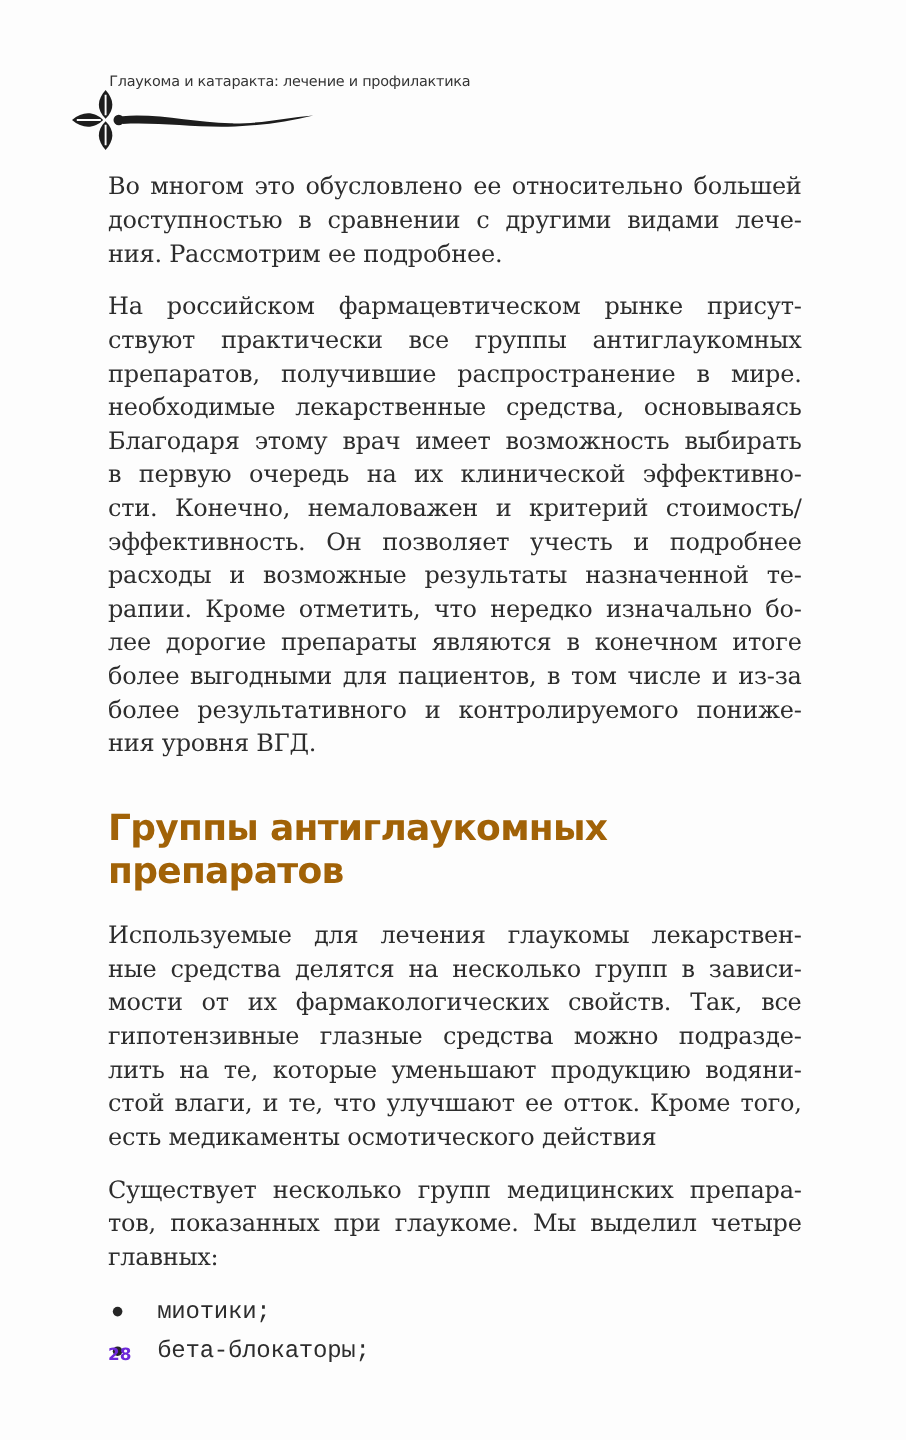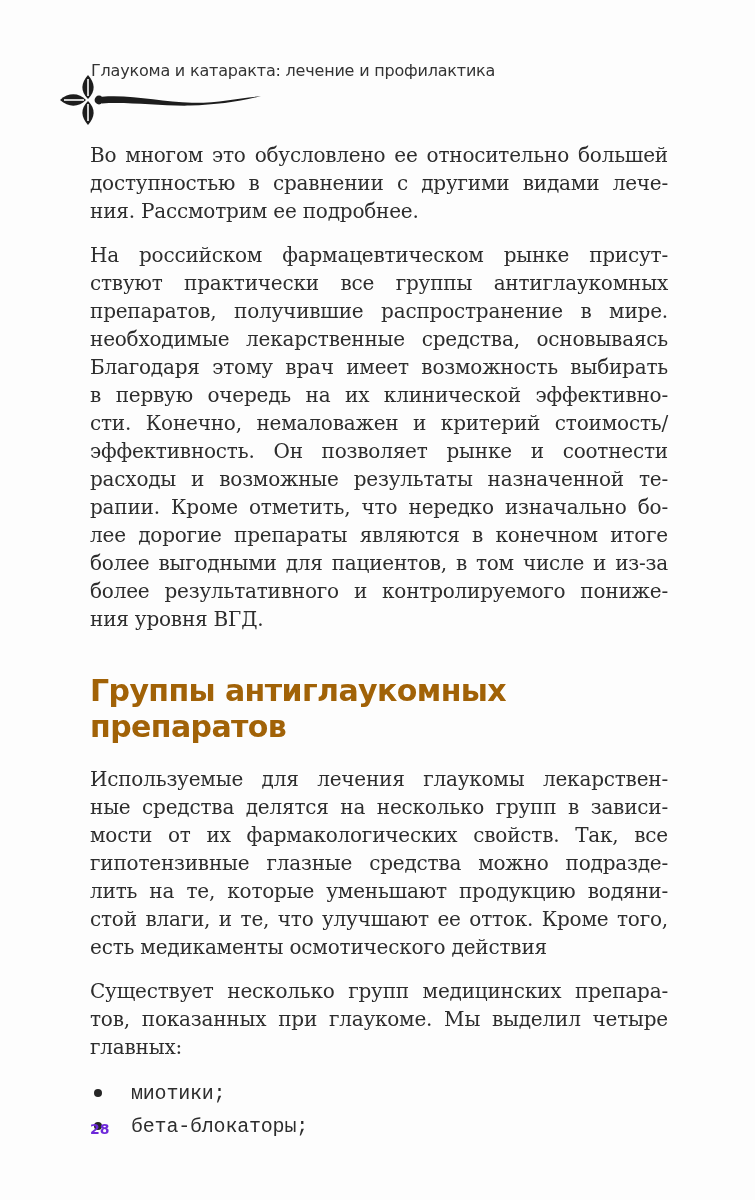--- a/index.html
+++ b/index.html
@@ -14,21 +14,21 @@
     background: #fdfdfd;
     overflow: hidden;
     font-family: "DejaVu Serif", serif;
   }
   
   .running-title {
     position: absolute;
     left: 91px;
     top: 61px;
     font-family: "DejaVu Sans", sans-serif;
-    font-size: 16px;
+    font-size: 12px;
     letter-spacing: -0.2px;
     color: #343434;
     white-space: nowrap;
   }
   .ornament {
     position: absolute;
     left: 57px;
     top: 74px;
   }
   
@@ -122,21 +122,21 @@
         <div class="line last">ния. Рассмотрим ее подробнее.</div>
       </div>
       <div class="paragraph">
         <div class="line">На российском фармацевтическом рынке присут-</div>
         <div class="line">ствуют практически все группы антиглаукомных</div>
         <div class="line">препаратов, получившие распространение в мире.</div>
         <div class="line">необходимые лекарственные средства, основываясь</div>
         <div class="line">Благодаря этому врач имеет возможность выбирать</div>
         <div class="line">в первую очередь на их клинической эффективно-</div>
         <div class="line">сти. Конечно, немаловажен и критерий стоимость/</div>
-        <div class="line">эффективность. Он позволяет рынке и соотнести</div>
+        <div class="line">эффективность. Он позволяет учесть и подробнее</div>
         <div class="line">расходы и возможные результаты назначенной те-</div>
         <div class="line">рапии. Кроме отметить, что нередко изначально бо-</div>
         <div class="line">лее дорогие препараты являются в конечном итоге</div>
         <div class="line">более выгодными для пациентов, в том числе и из-за</div>
         <div class="line">более результативного и контролируемого пониже-</div>
         <div class="line last">ния уровня ВГД.</div>
       </div>
       <h2 class="section-heading">Группы антиглаукомных препаратов</h2>
       <div class="paragraph">
         <div class="line">Используемые для лечения глаукомы лекарствен-</div>

